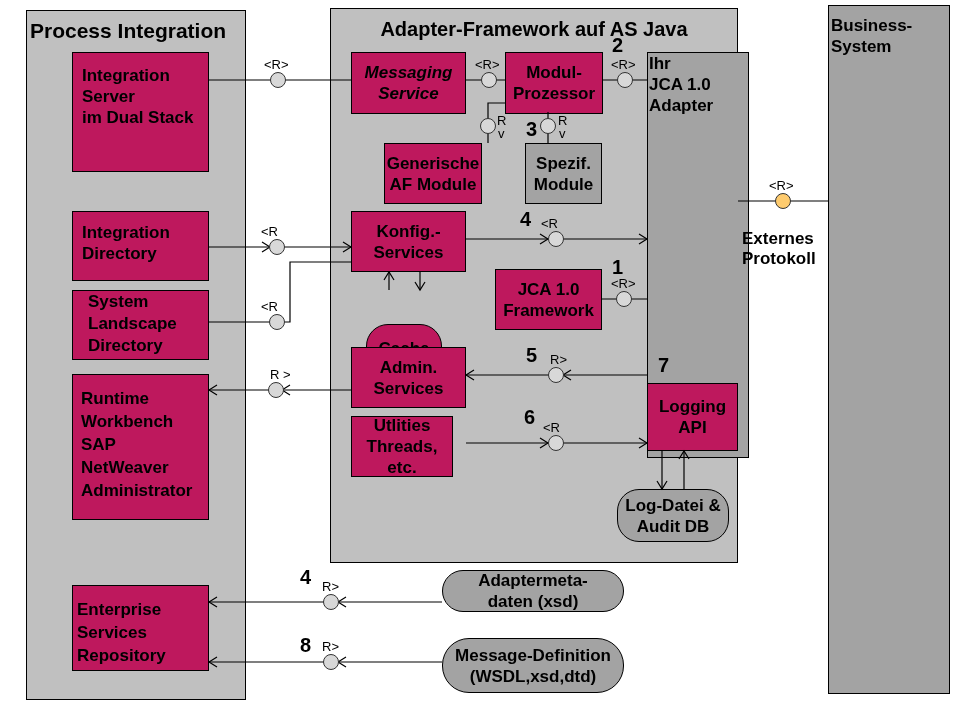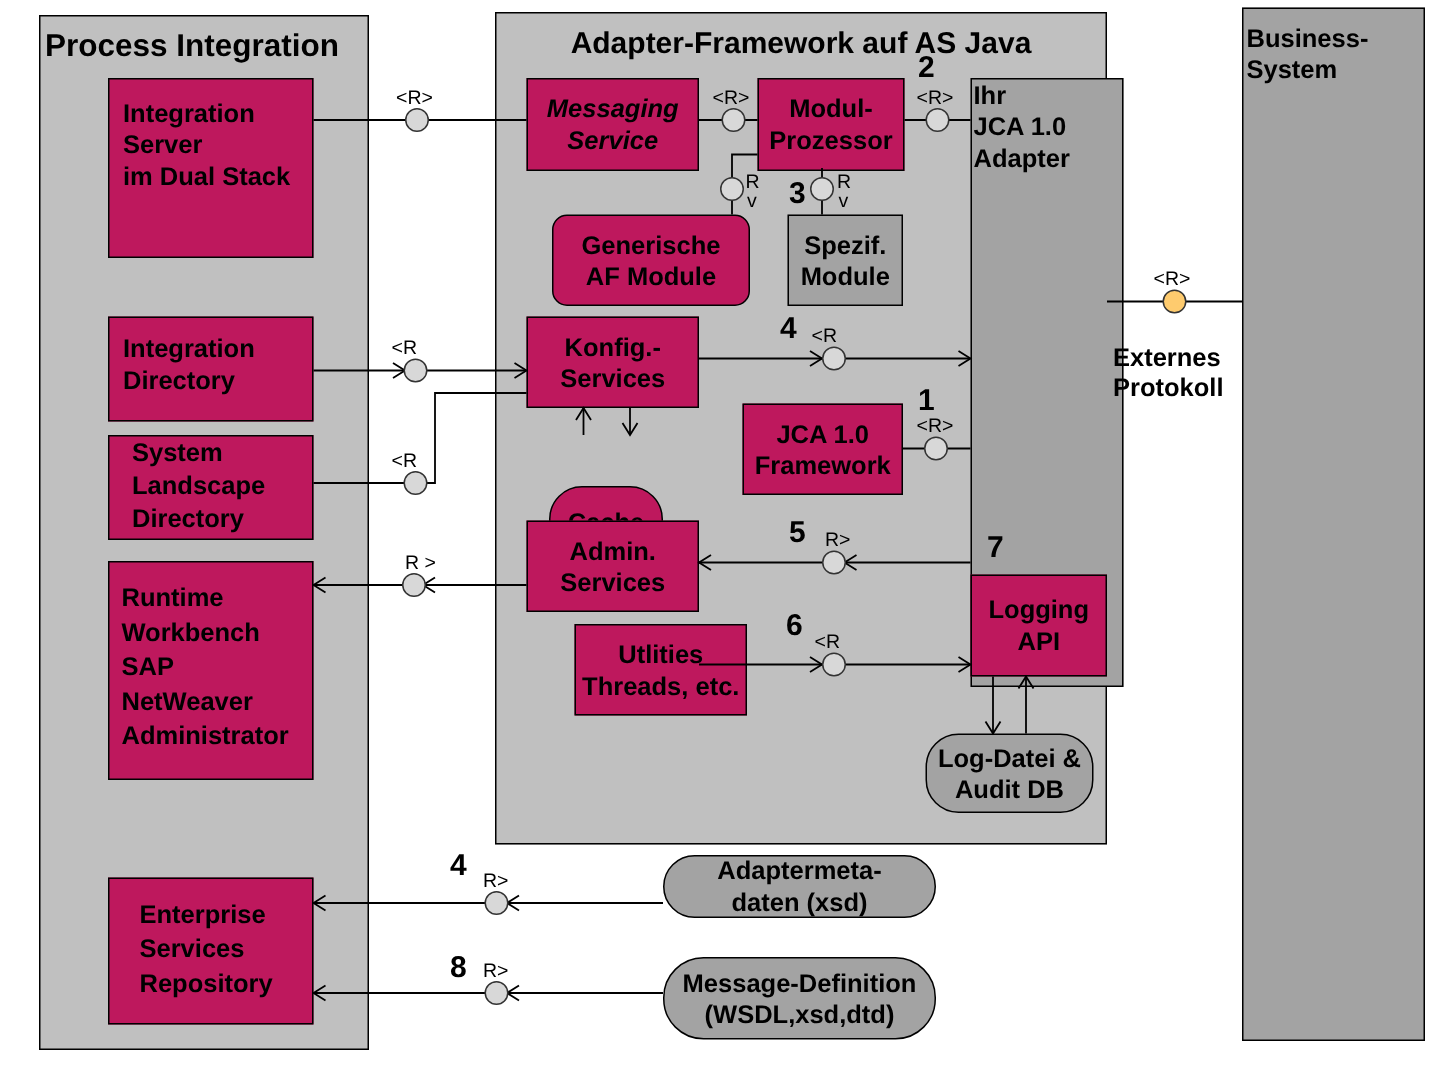--- a/index.html
+++ b/index.html
@@ -39,40 +39,40 @@
 <div class="abs box txt" style="left:72px;top:211px;width:137px;height:70px;padding:10px 0 0 9px;">Integration
 Directory</div>
 <div class="abs box txt" style="left:72px;top:290px;width:137px;height:70px;padding:0 0 0 15px;line-height:22px;">System
 Landscape
 Directory</div>
 <div class="abs box txt" style="left:72px;top:374px;width:137px;height:146px;padding:12px 0 0 8px;line-height:23px;">Runtime
 Workbench
 SAP
 NetWeaver
 Administrator</div>
-<div class="abs box txt" style="left:72px;top:585px;width:137px;height:98px;padding:12px 0 0 20px;line-height:23px;">Enterprise
+<div class="abs box txt" style="left:72px;top:585px;width:137px;height:86px;padding:12px 0 0 4px;line-height:23px;">Enterprise
 Services
 Repository</div>
 
 <div class="abs box center txt" style="left:351px;top:52px;width:115px;height:62px;font-style:italic;">Messaging
 Service</div>
 <div class="abs box center txt" style="left:505px;top:52px;width:98px;height:62px;">Modul-
 Prozessor</div>
-<div class="abs box center txt" style="left:368px;top:143px;width:132px;height:61px;border-radius:10px;">Generische
+<div class="abs box center txt" style="left:384px;top:143px;width:98px;height:61px;">Generische
 AF Module</div>
 <div class="abs box-orange center txt" style="left:525px;top:143px;width:77px;height:61px;">Spezif.
 Module</div>
 <div class="abs box center txt" style="left:351px;top:211px;width:115px;height:61px;">Konfig.-
 Services</div>
 <div class="abs box center pill" style="left:366px;top:290px;width:76px;height:48px;border-radius:22px;margin-top:34px;">Cache</div>
 <div class="abs box center txt" style="left:495px;top:269px;width:107px;height:61px;">JCA 1.0
 Framework</div>
 <div class="abs box center txt" style="left:351px;top:347px;width:115px;height:61px;">Admin.
 Services</div>
-<div class="abs box center txt" style="left:351px;top:416px;width:115px;height:61px;margin-left:32px;">Utlities
+<div class="abs box center txt" style="left:351px;top:416px;width:102px;height:61px;">Utlities
 Threads, etc.</div>
 
 <div class="abs box-orange" style="left:647px;top:52px;width:102px;height:406px;padding-left:39px;">
   <div class="abs txt" style="left:1px;top:0px;">Ihr
 JCA 1.0
 Adapter</div>
 </div>
 <div class="abs box center txt" style="left:647px;top:383px;width:91px;height:68px;">Logging
 API</div>
 <div class="abs box-orange center txt" style="left:617px;top:489px;width:112px;height:53px;border-radius:22px;">Log-Datei &amp;

